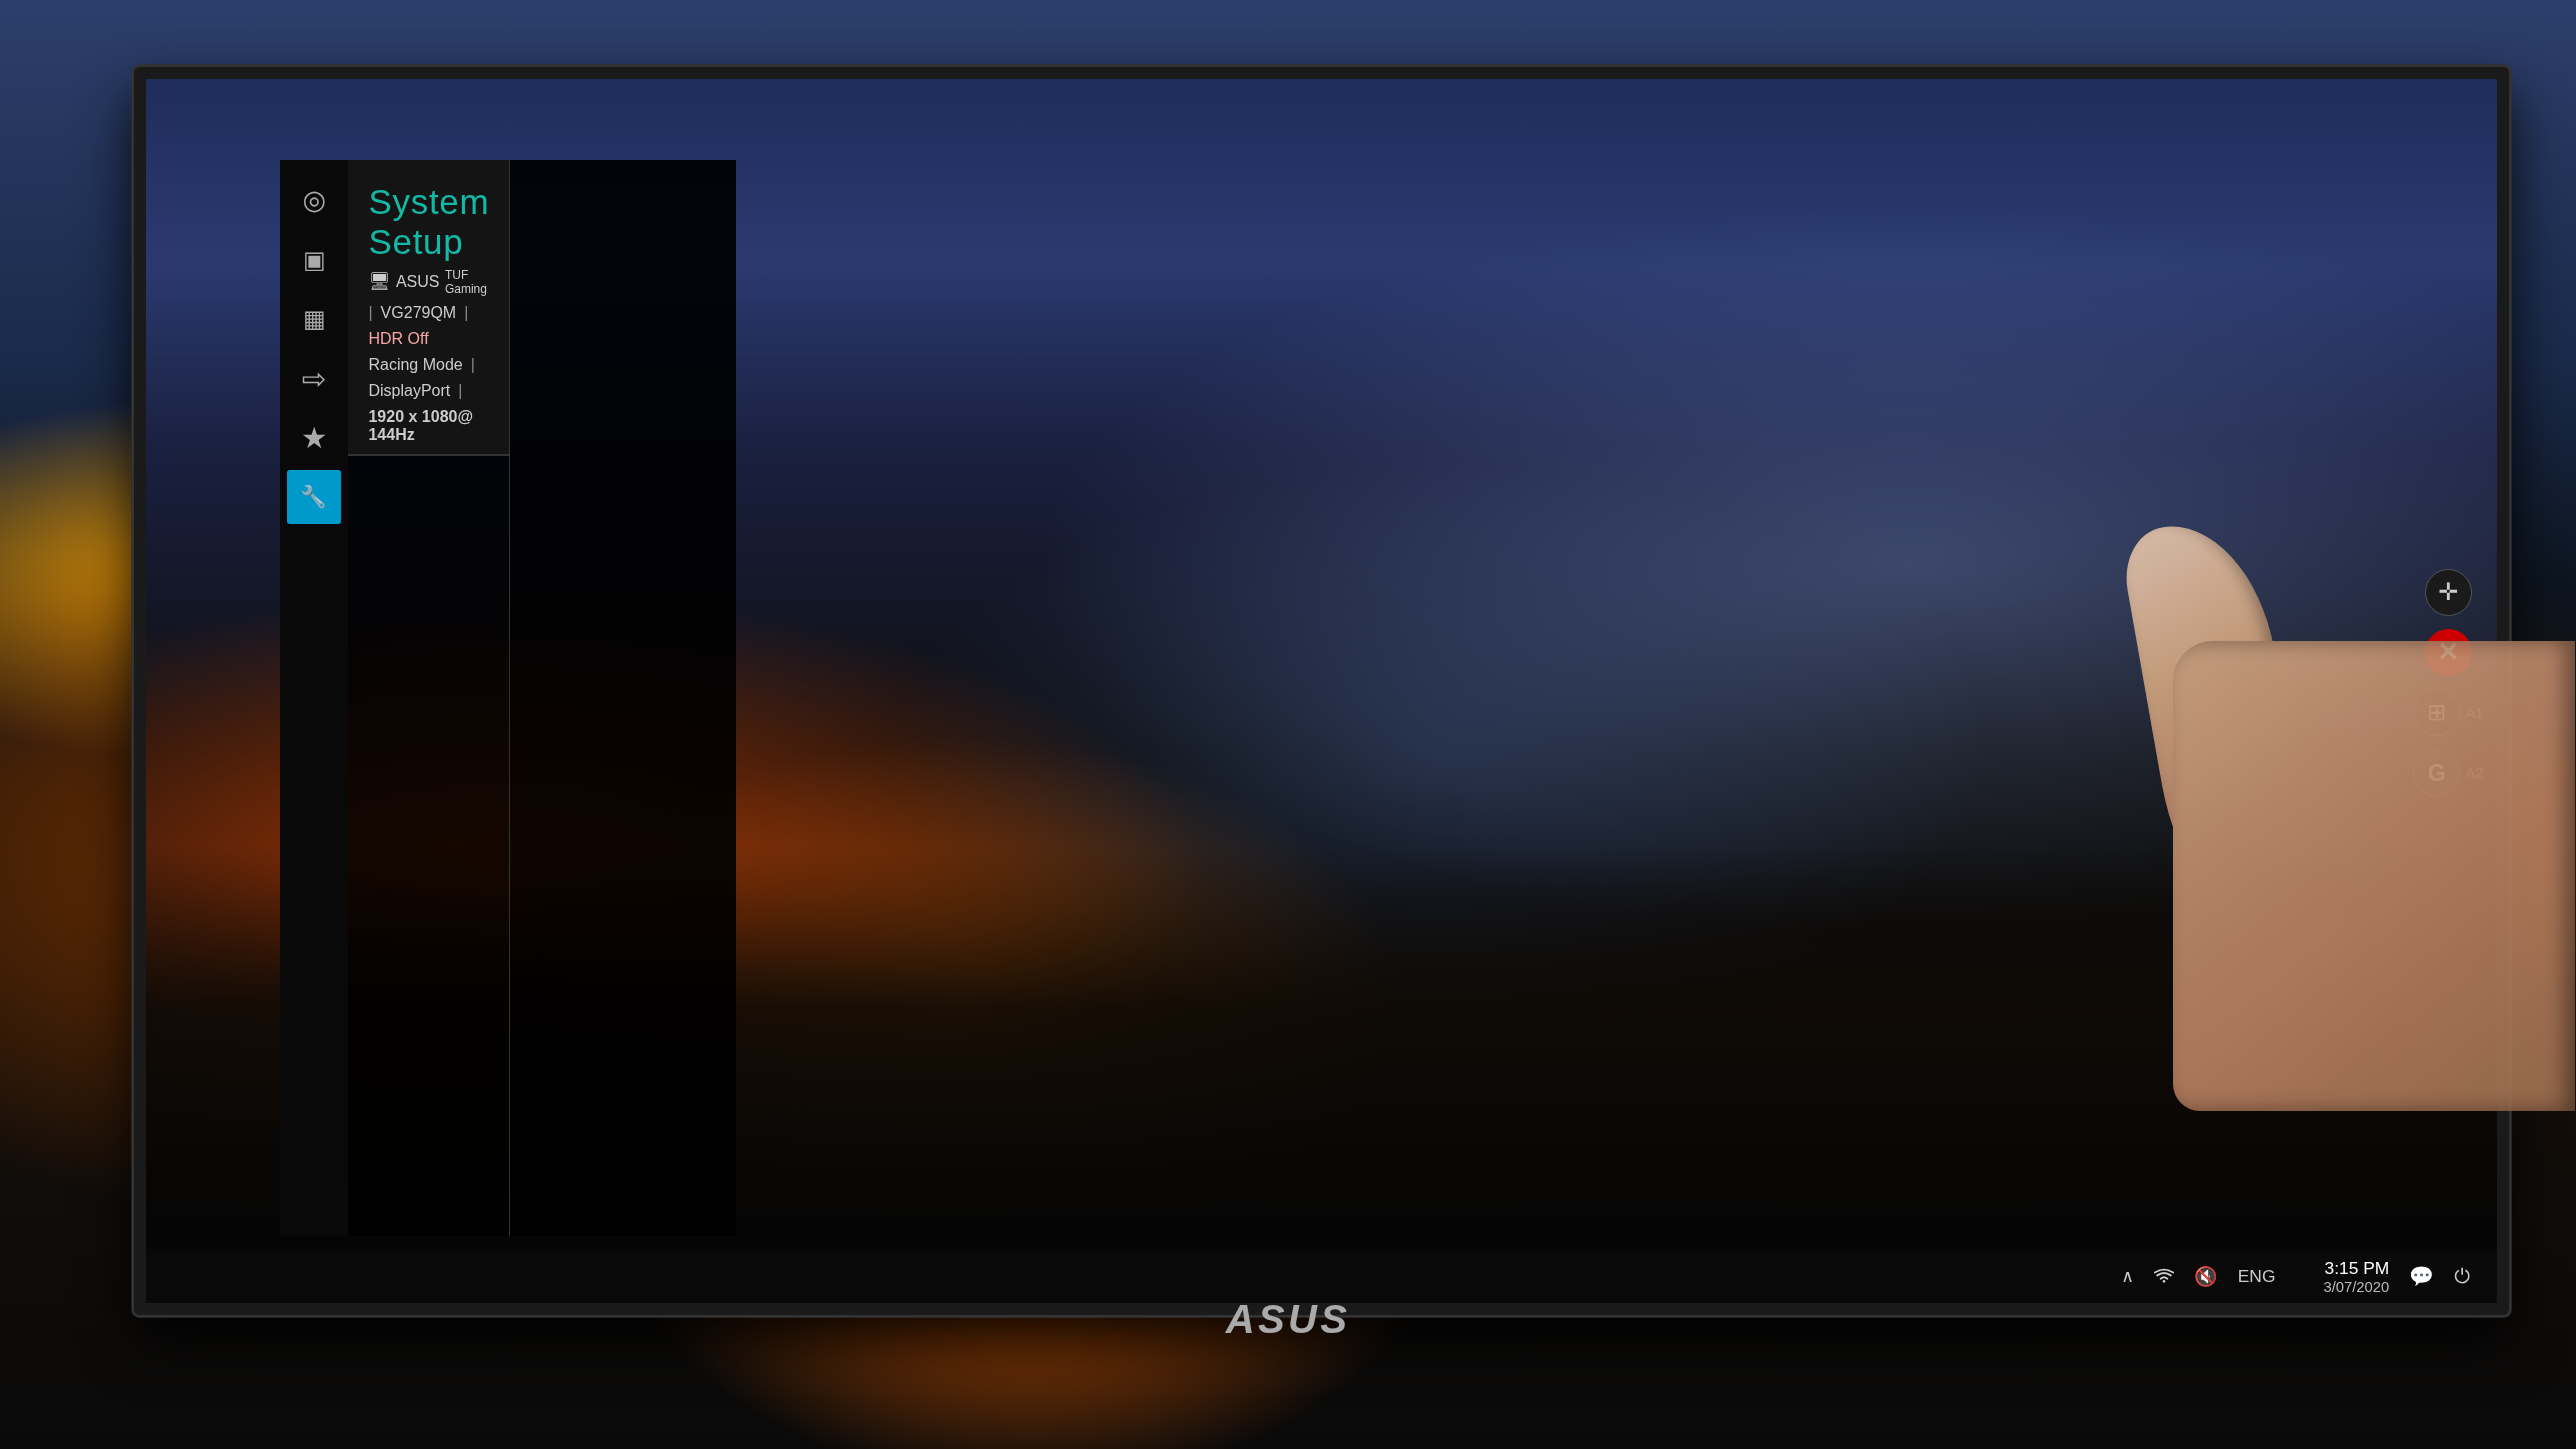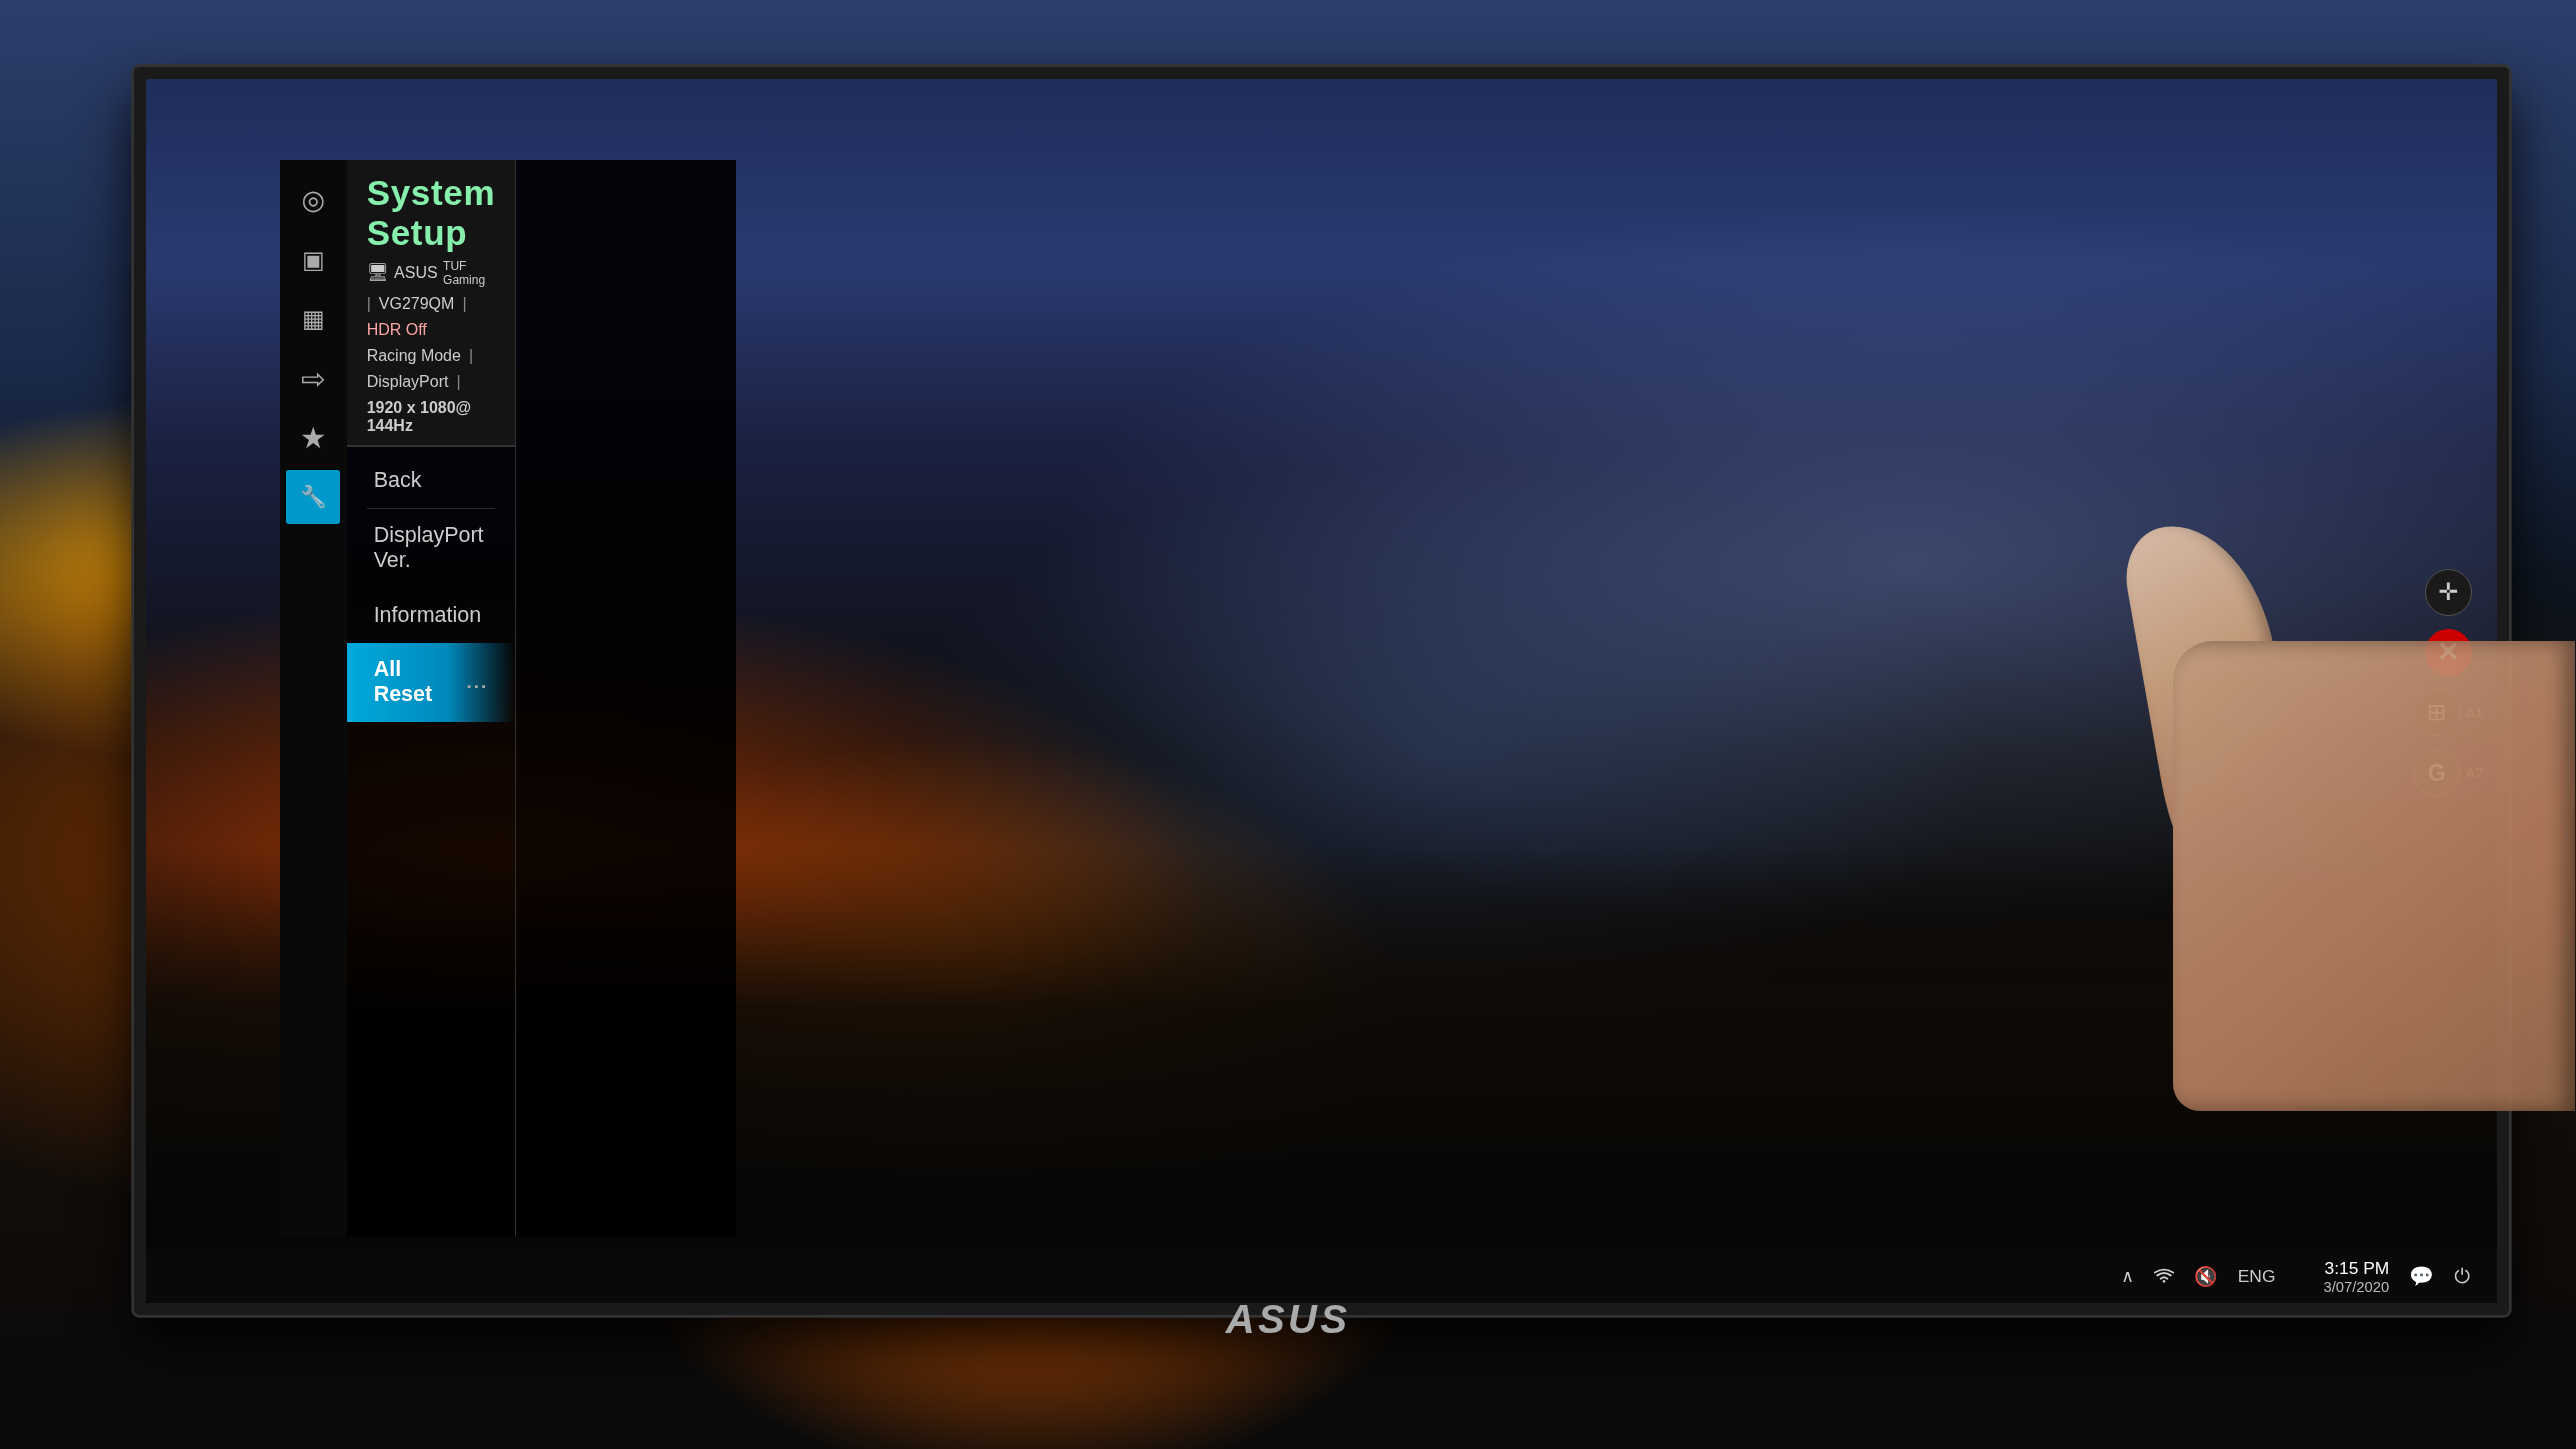--- a/index.html
+++ b/index.html
@@ -120,23 +120,24 @@
 
     
     .osd-header {
       background: rgba(20,20,20,0.98);
       padding: 13.4px 20px 10px 20px;
       border-bottom: 0.7px solid #333;
     }
 
     .osd-title {
       font-size: 35px;
-      font-weight: 700;
-      color: #86efac;
+      font-weight: 400;
+      color: #14b8a6;
       letter-spacing: 0.7px;
+      margin-top: 9px;
     }
 
     .osd-info-row {
       display: flex;
       align-items: center;
       gap: 13.4px;
       margin-top: 5.4px;
     }
 
     .osd-info-item {
@@ -348,42 +349,20 @@
               </div>
               <span class="osd-info-separator" style="color:#888;">|</span>
               <div class="osd-info-item">
                 <span style="color:#ccc;font-weight:bold;">1920 x 1080@ 144Hz</span>
               </div>
             </div>
           </div>
 
           <div style="height:0.7px; background:#333;"></div>
 
-          <div class="osd-menu">
-
-            <div class="menu-item">
-              <span>Back</span>
-            </div>
-
-            <div style="height:0.7px; background:#2a2a2a; margin: 0 20px;"></div>
-
-            <div class="menu-item">
-              <span>DisplayPort Ver.</span>
-            </div>
-
-            <div class="menu-item">
-              <span>Information</span>
-            </div>
-
-            <div class="menu-item selected">
-              <span>All Reset</span>
-              <span class="menu-dots">...</span>
-            </div>
-
-          </div>
         </div>
 
         <div class="osd-right-panel"></div>
       </div>
 
       <div class="taskbar">
         <div class="taskbar-item">
           <span>∧</span>
         </div>
         <div class="taskbar-item">

